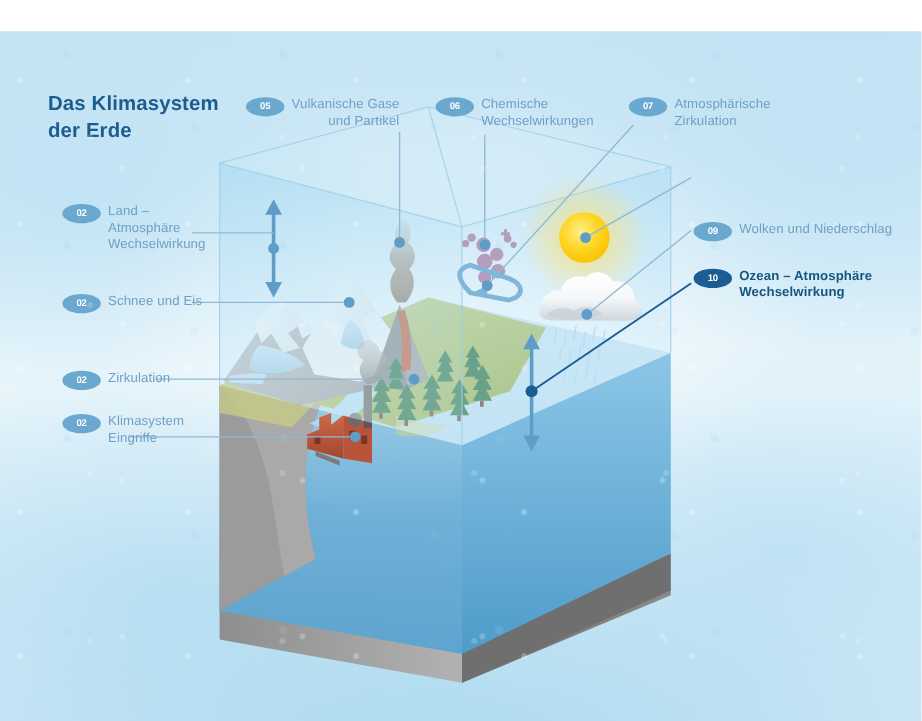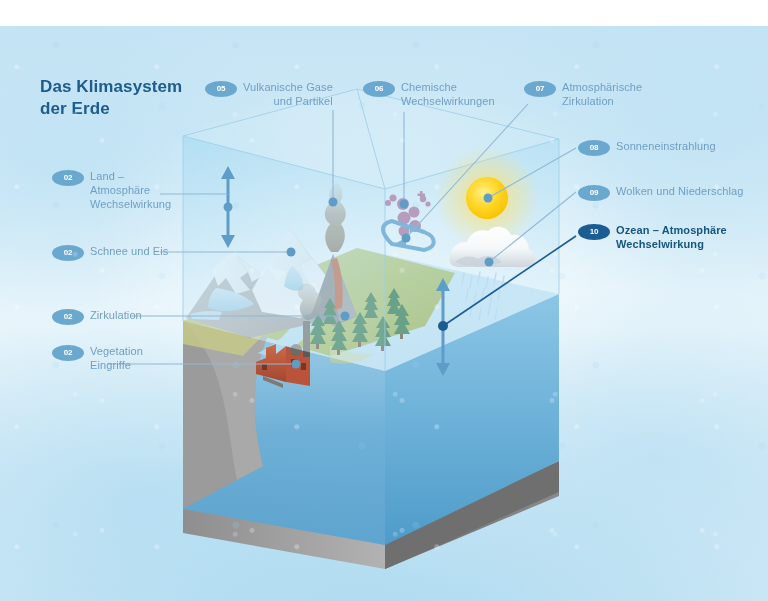--- a/index.html
+++ b/index.html
@@ -401,21 +401,21 @@
     <span class="ltext">Schnee und Eis</span>
   </div>
 
   <div class="label" style="left:52px; top:282px; max-width:130px;">
     <span class="badge">02</span>
     <span class="ltext">Zirkulation</span>
   </div>
 
   <div class="label" style="left:52px; top:318px; max-width:120px;">
     <span class="badge">02</span>
-    <span class="ltext">Vegetation
+    <span class="ltext">Klimasystem
 Eingriffe</span>
   </div>
 
   <div class="label" style="left:205px; top:54px; max-width:130px; text-align:right;">
     <span class="badge">05</span>
     <span class="ltext" style="text-align:right;">Vulkanische Gase
 und Partikel</span>
   </div>
 
   <div class="label" style="left:363px; top:54px; max-width:130px;">
@@ -423,24 +423,20 @@
     <span class="ltext">Chemische
 Wechselwirkungen</span>
   </div>
 
   <div class="label" style="left:524px; top:54px; max-width:120px;">
     <span class="badge">07</span>
     <span class="ltext">Atmosphärische
 Zirkulation</span>
   </div>
 
-  <div class="label" style="left:578px; top:113px; max-width:170px;">
-    <span class="badge">08</span>
-    <span class="ltext">Sonneneinstrahlung</span>
-  </div>
 
   <div class="label" style="left:578px; top:158px; max-width:180px;">
     <span class="badge">09</span>
     <span class="ltext">Wolken und Niederschlag</span>
   </div>
 
   <div class="label active" style="left:578px; top:197px; max-width:150px;">
     <span class="badge">10</span>
     <span class="ltext">Ozean – Atmosphäre
 Wechselwirkung</span>

